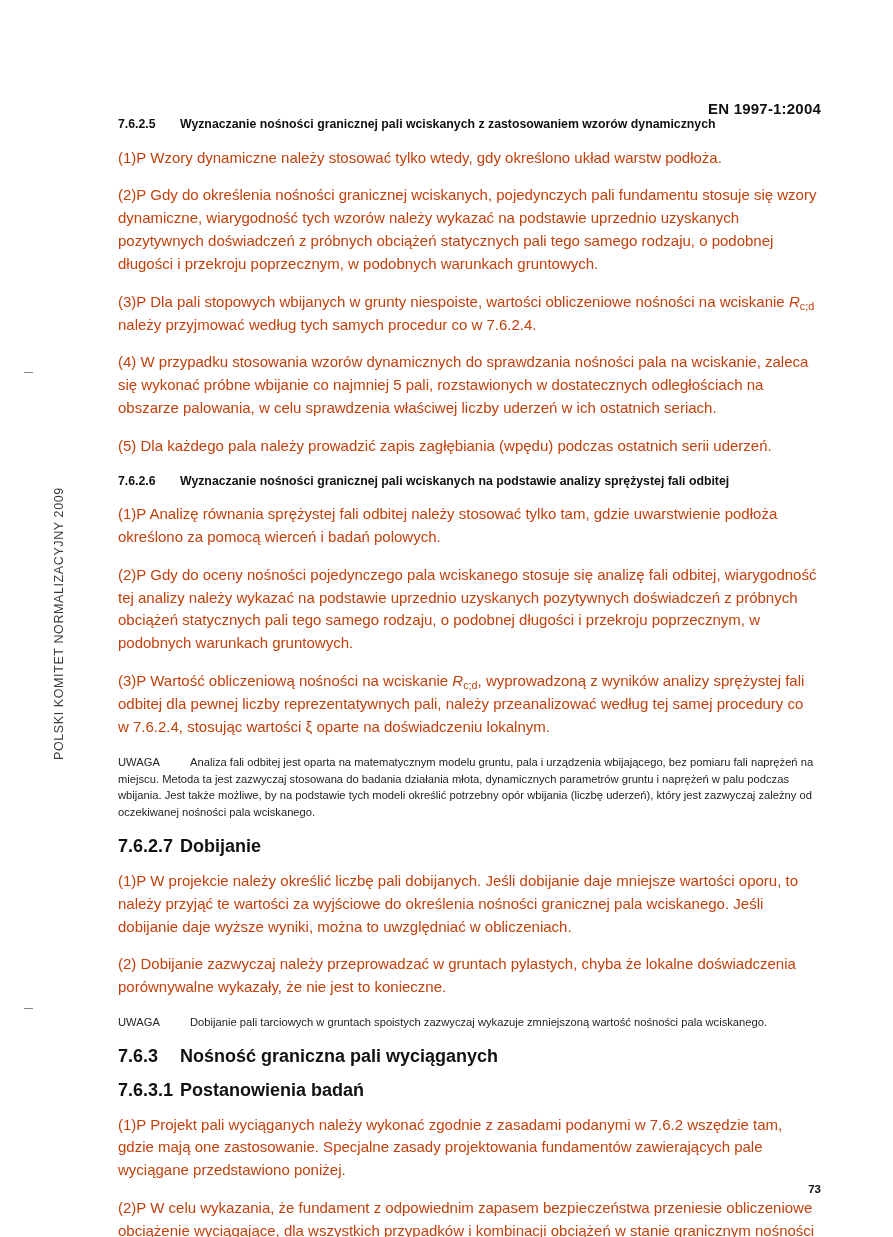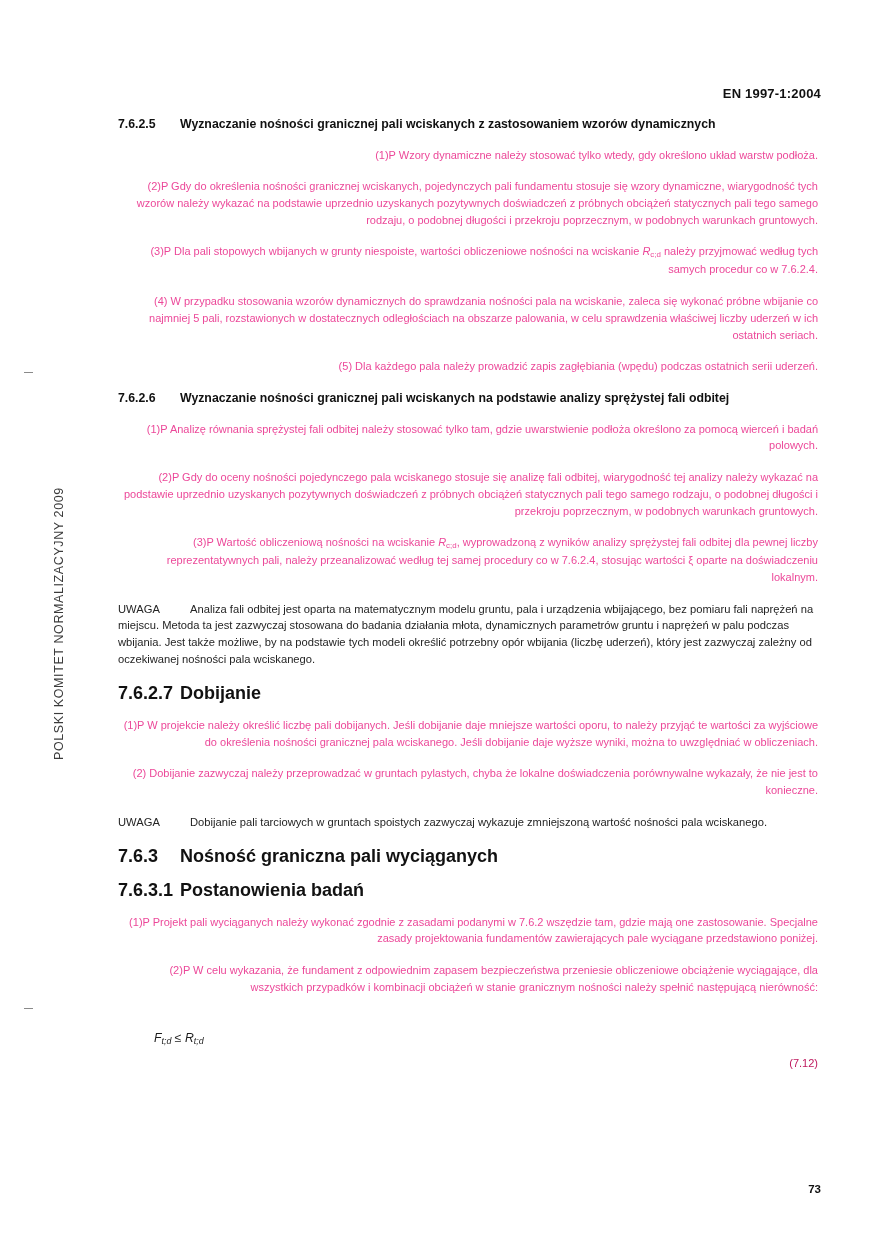--- a/index.html
+++ b/index.html
@@ -11,23 +11,23 @@
     position: relative;
     width: 893px;
     height: 1237px;
     background: #ffffff;
     font-family: "Liberation Sans", sans-serif;
     color: #1a1a1a;
     overflow: hidden;
   }
   .header {
     position: absolute;
-    top: 86px;
+    top: 100px;
     right: 72px;
-    font-size: 13px;
+    font-size: 15px;
     font-weight: bold;
     letter-spacing: 0.2px;
     color: #111;
   }
   .sidebar-vertical {
     position: absolute;
     left: 52px;
     top: 470px;
     transform-origin: left top;
     transform: rotate(-90deg) translateX(-290px);
@@ -57,25 +57,25 @@
     font-size: 18px;
     font-weight: bold;
     color: #111;
     margin: 0 0 13px 0;
   }
   .h-sub .num {
     display: inline-block;
     min-width: 62px;
   }
   p.para {
-    font-size: 11px;
+    font-size: 15px;
     line-height: 1.52;
     margin: 0 0 15px 0;
-    text-align: right;
-    color: #ec4899;
+    text-align: left;
+    color: #c2410c;
   }
   p.note {
     font-size: 11.2px;
     line-height: 1.5;
     margin: 0 0 15px 0;
     color: #242424;
   }
   p.note .lbl {
     display: inline-block;
     min-width: 72px;

